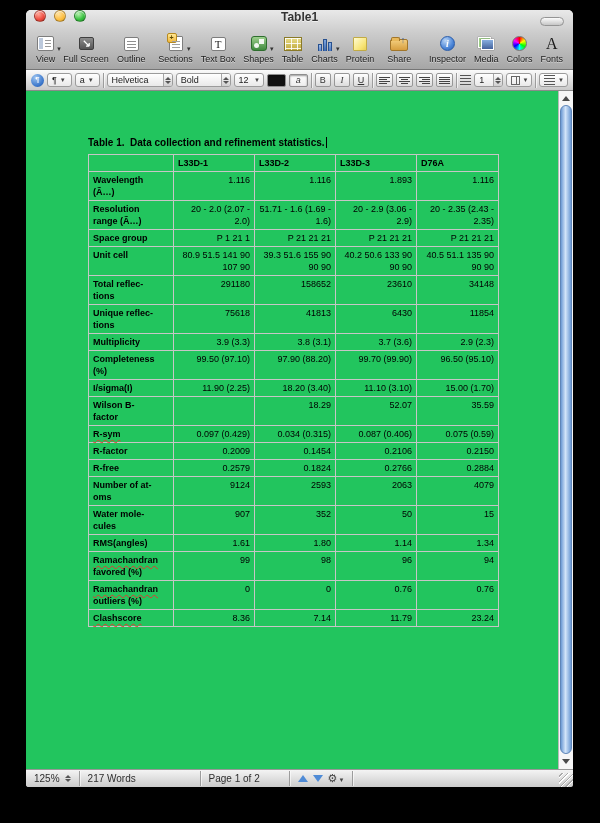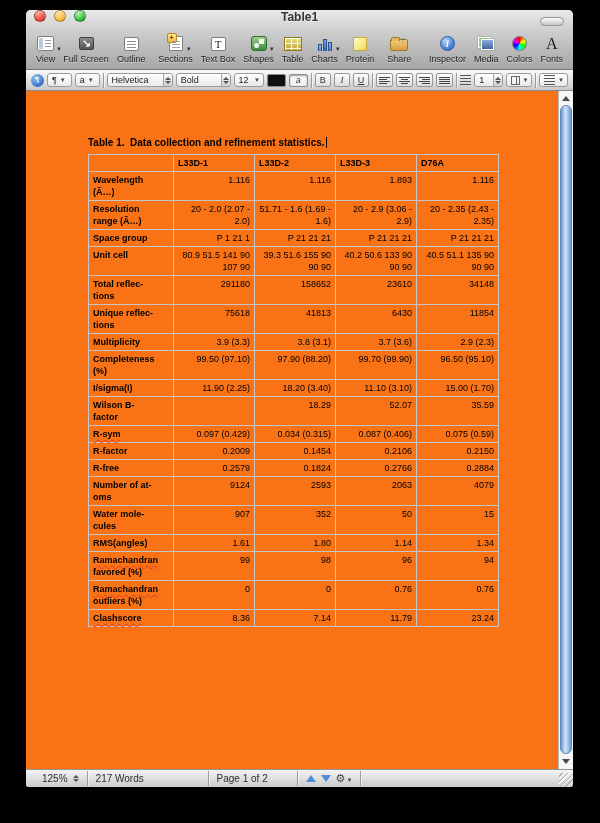--- a/index.html
+++ b/index.html
@@ -110,21 +110,21 @@
   .fb-btn.un { text-decoration:underline; }
   .align i { display:block; height:1px; background:#444; margin:1px 0; }
   .align { padding:2px; width:17px; }
   .al-box { display:block; width:11px; }
   .divider { width:1px; height:15px; background:#9c9c9c; box-shadow:1px 0 0 rgba(255,255,255,.6); flex:0 0 auto; }
   .fb-icon-lines { width:12px; height:10px; background:repeating-linear-gradient(#555 0 1px, transparent 1px 3px); }
   .fb-cols { width:12px; height:9px; border:1px solid #666; background:linear-gradient(to right, transparent 0 4px, #666 4px 5px, transparent 5px); }
 
   
   .docarea { flex:1; position:relative; background:#fff; overflow:hidden; }
-  .page { position:absolute; left:0; top:0; right:15px; bottom:0; background:#f97316; padding:46px 10px 0 62px; }
+  .page { position:absolute; left:0; top:0; right:15px; bottom:0; background:#22c55e; padding:46px 10px 0 62px; }
   .doc-title { font-size:10px; font-weight:bold; color:#000; margin-bottom:6px; white-space:pre-wrap; }
   .caret { display:inline-block; width:1px; height:11px; background:#000; vertical-align:-2px; margin-left:1px; }
 
   table.stats { border-collapse:collapse; table-layout:fixed; width:410px; font-size:9px; line-height:12px; color:#000; }
   table.stats th, table.stats td { border:1px solid #c6c6c6; padding:2px 4px; vertical-align:top; text-align:left; }
   table.stats th { font-weight:bold; height:17px; }
   table.stats td.label { font-weight:bold; }
   table.stats td.val { text-align:right; word-wrap:break-word; }
   .misspelled { text-decoration:underline; text-decoration-style:wavy; text-decoration-color:#e03a2f;
     text-decoration-thickness:1px; text-underline-offset:2px; }
@@ -134,21 +134,21 @@
   .sb-arrow { position:absolute; left:0; right:0; height:13px; display:flex; align-items:center; justify-content:center; }
   .sb-arrow.up { top:1px; } .sb-arrow.down { bottom:1px; }
   .sb-arrow b { display:block; width:0; height:0; border-left:4px solid transparent; border-right:4px solid transparent; }
   .sb-arrow.up b { border-bottom:5px solid #4a4a4a; }
   .sb-arrow.down b { border-top:5px solid #4a4a4a; }
   .sb-thumb { position:absolute; left:1px; width:12px; top:14px; bottom:15px; border-radius:7px;
     border:1px solid #5e85b8; background:linear-gradient(to right,#6c9ad4,#d2e4f9 45%,#6c9ad4); }
 
   
   .statusbar { height:18px; background:linear-gradient(#f4f4f4,#cbcbcb); border-top:1px solid #979797;
-    display:flex; align-items:center; font-size:10px; color:#2e2e2e; position:relative; flex:0 0 auto;padding-left:8px; }
+    display:flex; align-items:center; font-size:10px; color:#2e2e2e; position:relative; flex:0 0 auto; }
   .seg { display:flex; align-items:center; height:100%; padding:0 8px; gap:5px; }
   .zoomstep { display:flex; flex-direction:column; gap:1px; }
   .nav-tri { width:0; height:0; border-left:5px solid transparent; border-right:5px solid transparent; }
   .nav-up { border-bottom:7px solid #4f8bd6; } .nav-dn { border-top:7px solid #4f8bd6; }
   .gear { font-size:11px; color:#444; line-height:11px; }
   .gear-dd { font-size:6px; color:#444; margin-left:1px; }
   .grip { position:absolute; right:0; bottom:0; width:14px; height:14px;
     background:repeating-linear-gradient(135deg, transparent 0 2px, #aaa 2px 3px, #fff 3px 4px); }
 </style>
 </head>

